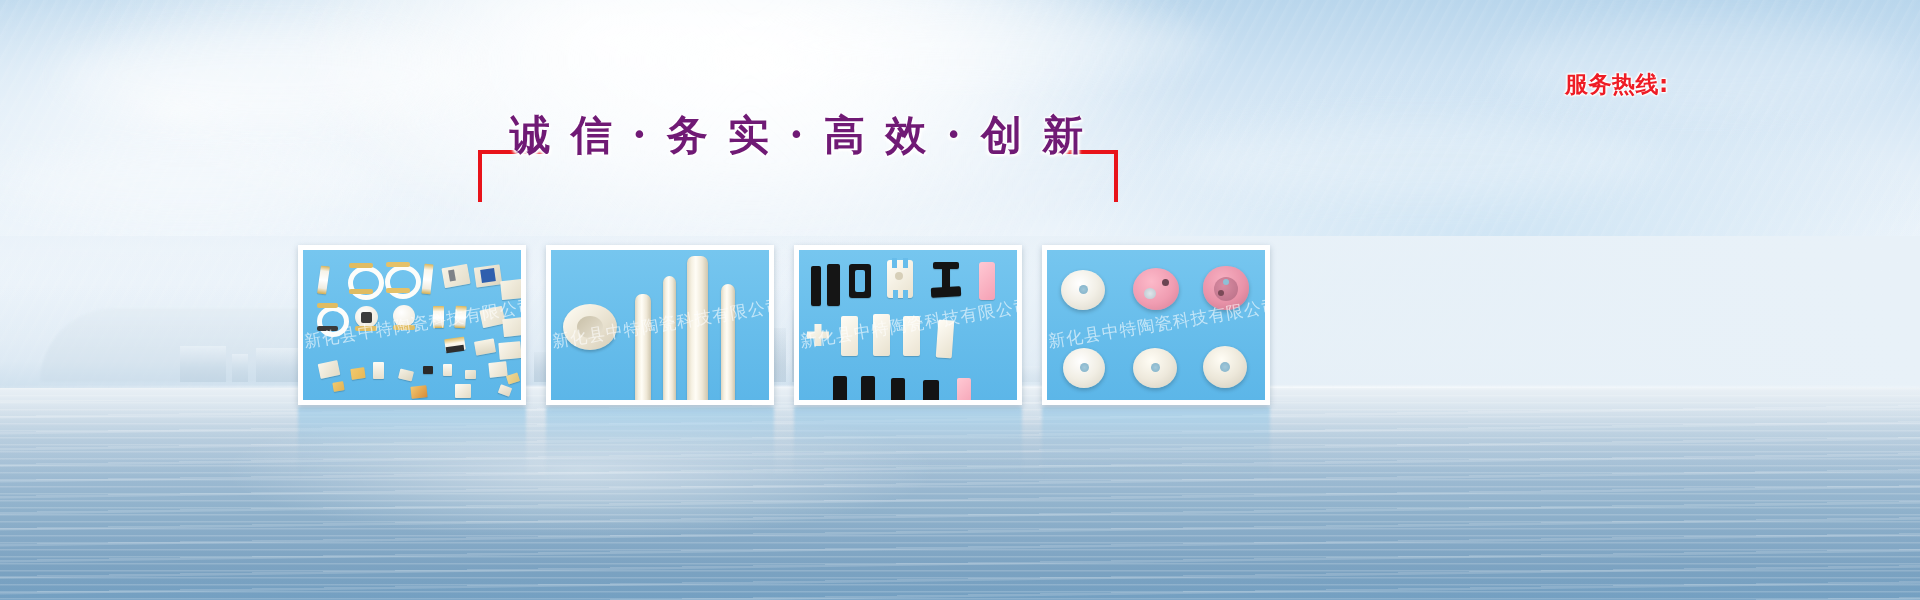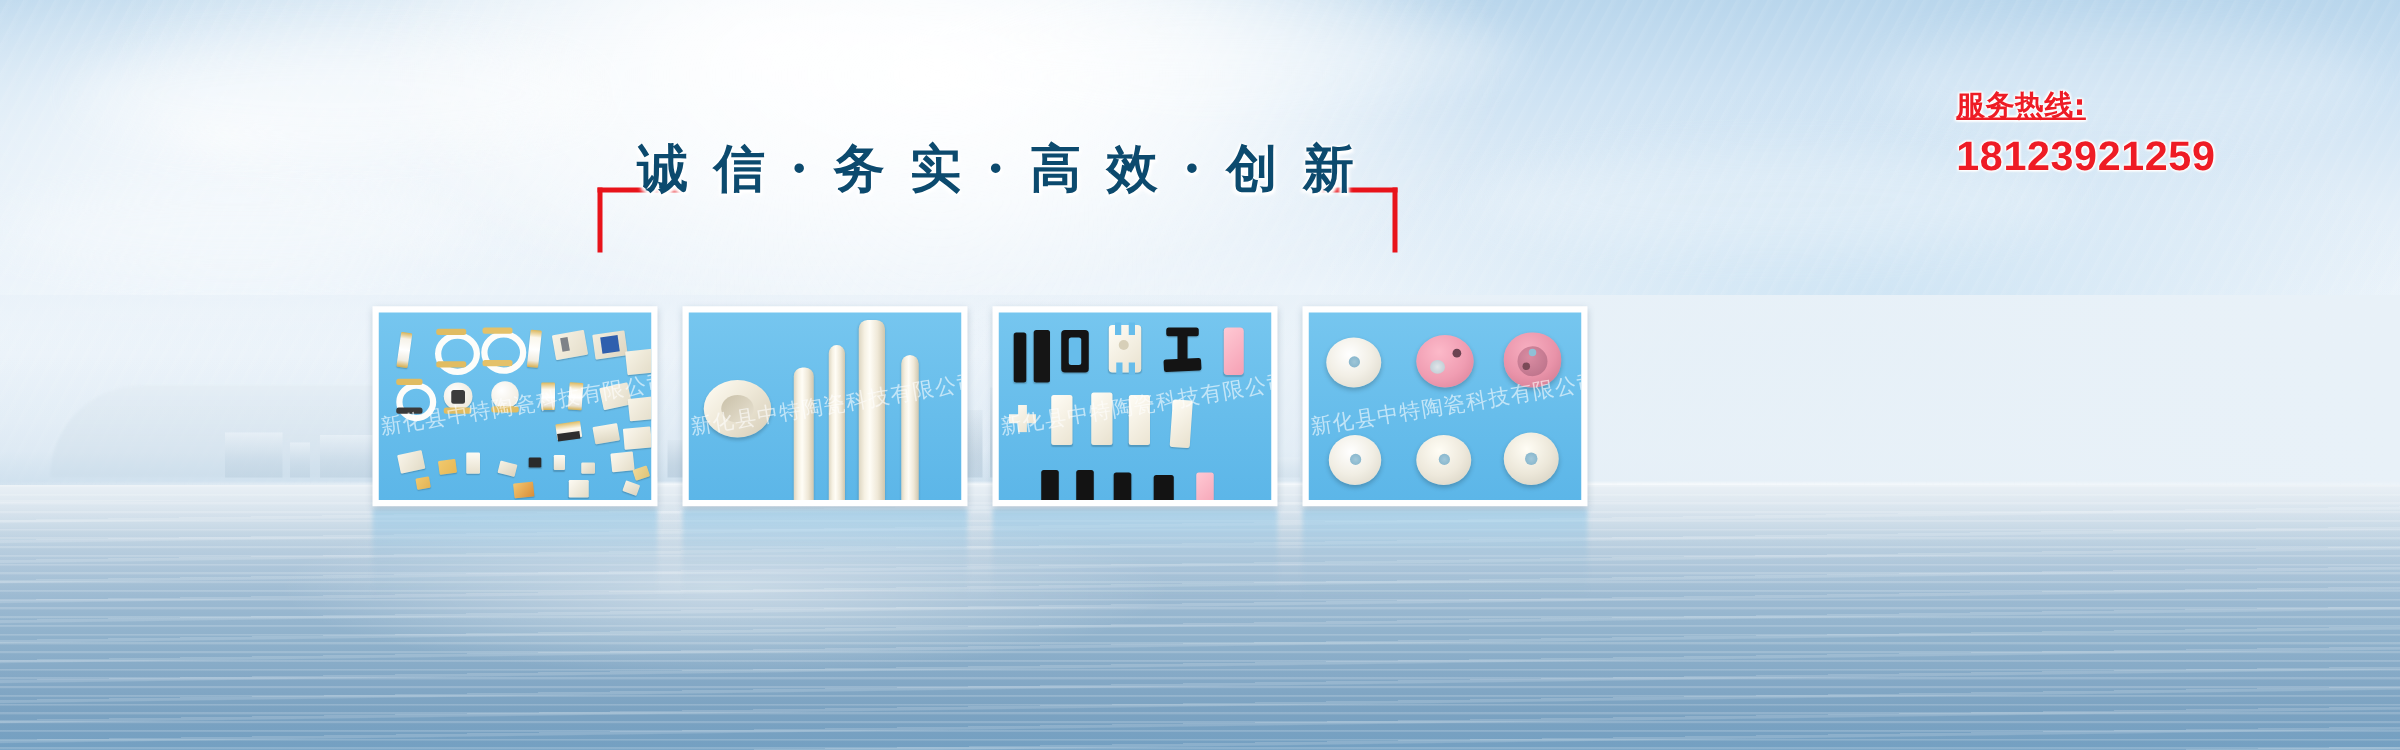--- a/index.html
+++ b/index.html
@@ -95,21 +95,21 @@
   }
 
   
   .slogan-wrap{position:absolute;left:478px;top:108px;width:640px;height:100px;}
   .bracket{position:absolute;border-color:#e8131a;border-style:solid;}
   .br-tl{left:0;top:42px;width:64px;height:48px;border-width:4px 0 0 4px;}
   .br-br{right:0;top:42px;width:64px;height:48px;border-width:4px 4px 0 0;}
   .slogan-cn{
     position:absolute;left:0;top:0;width:640px;text-align:center;
     font-family:"DejaVu Serif","Liberation Serif",serif;
-    font-size:41px;font-weight:700;color:#0c4a6e;letter-spacing:3px;
+    font-size:41px;font-weight:700;color:#701a75;letter-spacing:3px;
     white-space:nowrap;
     text-shadow:
       0 0 2px #fff, 0 0 3px #fff, 1px 1px 2px #fff, -1px -1px 2px #fff,
       2px 2px 3px rgba(255,255,255,.95), -2px 2px 3px rgba(255,255,255,.95);
   }
   .slogan-en{
     position:absolute;left:0;top:60px;width:640px;text-align:center;
     font-family:"Liberation Sans","DejaVu Sans",sans-serif;
     font-size:19.5px;font-weight:700;color:#101010;letter-spacing:.6px;
     white-space:nowrap;
@@ -122,21 +122,20 @@
     font-size:23px;font-weight:700;color:#ee1c25;letter-spacing:.5px;
     white-space:nowrap;
     text-shadow:0 0 2px #fff,1px 1px 2px #fff,-1px -1px 2px #fff,1px -1px 2px #fff,-1px 1px 2px #fff;
   }
   .contact .line2{
     margin-top:17px;
     font-family:"DejaVu Sans","Liberation Sans",sans-serif;
     font-size:23px;font-weight:700;color:#ee1c25;letter-spacing:.5px;
     white-space:nowrap;
     text-shadow:0 0 2px #fff,1px 1px 2px #fff,-1px -1px 2px #fff,1px -1px 2px #fff,-1px 1px 2px #fff;
-    text-decoration:underline;
   }
   .contact .phone{
     margin-top:6px;
     font-family:"Liberation Sans","DejaVu Sans",sans-serif;
     font-size:33px;font-weight:700;color:#ee1c25;letter-spacing:.5px;
     white-space:nowrap;
     text-shadow:0 0 2px #fff,1px 1px 2px #fff,-1px -1px 2px #fff,1px -1px 2px #fff,-1px 1px 2px #fff;
   }
 
   
@@ -244,21 +243,20 @@
   <div class="water-glow"></div>
 
   <div class="slogan-wrap">
     <div class="bracket br-tl"></div>
     <div class="bracket br-br"></div>
     <div class="slogan-cn">诚 信 · 务 实 · 高 效 · 创 新</div>
   </div>
 
   <div class="contact">
     <div class="line2">服务热线:</div>
-    <div class="phone">18123921259</div>
   </div>
 
   <div class="panels">
 
     <div class="panel-refl" style="left:298px;"></div>
     <div class="panel-refl" style="left:546px;"></div>
     <div class="panel-refl" style="left:794px;"></div>
     <div class="panel-refl" style="left:1042px;"></div>
 
     <div class="panel" style="left:298px;">

